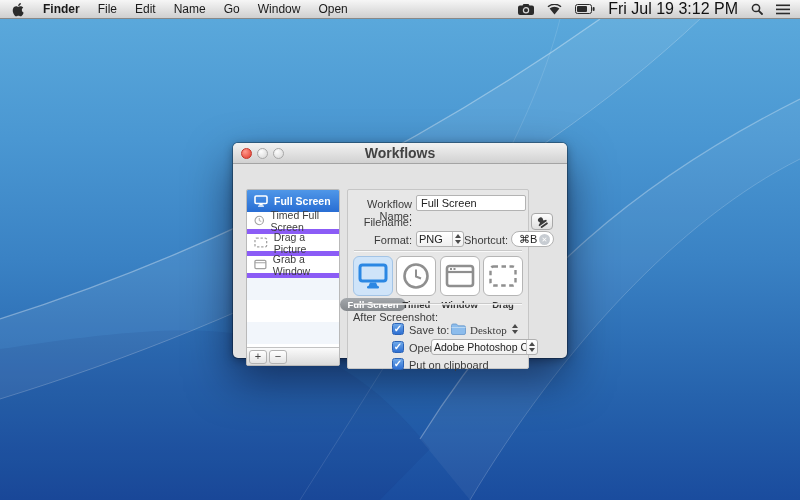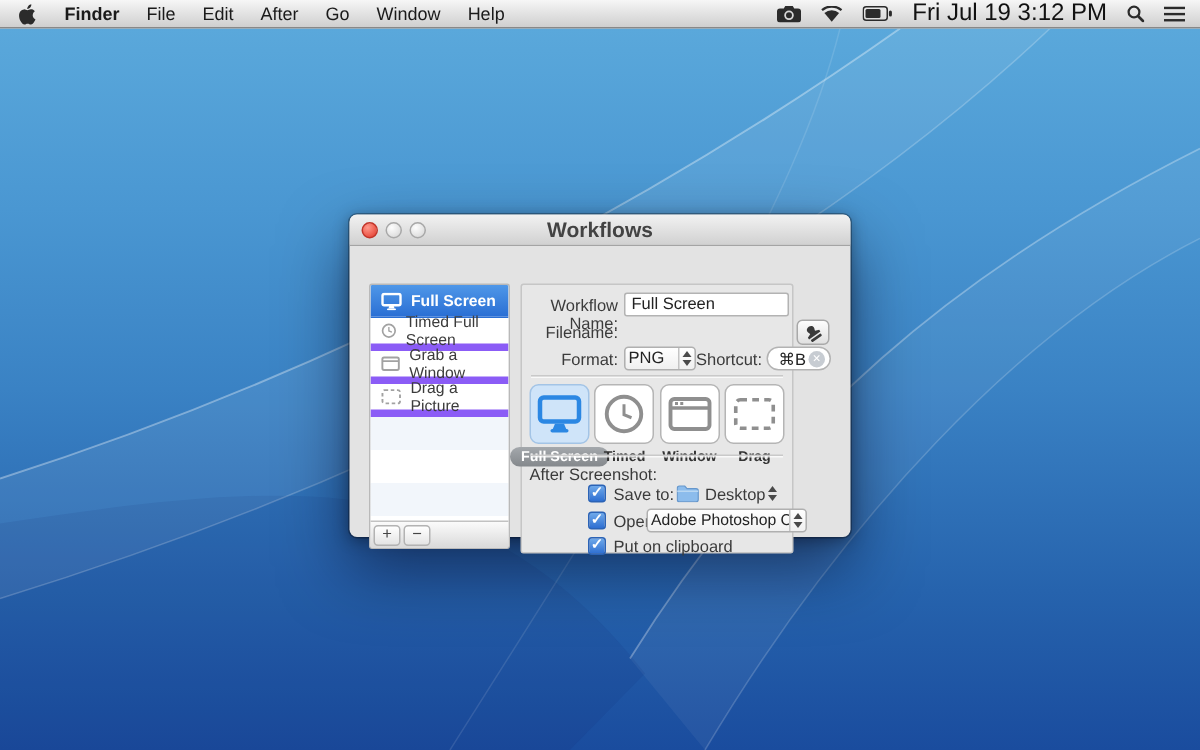--- a/index.html
+++ b/index.html
@@ -119,24 +119,24 @@
   <div class="mb-left">
     <div class="mb-apple">
       <svg width="13" height="15" viewBox="0 0 13 15">
         <path d="M10.8 8.1c0-1.7 1.4-2.5 1.45-2.55-.79-1.15-2.02-1.31-2.45-1.33-1.04-.1-2.03.61-2.56.61-.53 0-1.34-.6-2.2-.58-1.13.02-2.18.66-2.76 1.67-1.18 2.05-.3 5.08.85 6.74.56.81 1.23 1.72 2.11 1.69.85-.03 1.17-.55 2.2-.55s1.32.55 2.21.53c.92-.02 1.5-.83 2.06-1.64.65-.94.92-1.86.93-1.9-.02-.01-1.79-.69-1.84-2.69z" fill="#2b2b2b"></path>
         <path d="M9.17 3.05c.47-.57.79-1.36.7-2.15-.68.03-1.5.45-1.99 1.02-.44.5-.82 1.31-.72 2.08.76.06 1.53-.38 2.01-.95z" fill="#2b2b2b"></path>
       </svg>
     </div>
     <div class="mb-item bold">Finder</div>
     <div class="mb-item">File</div>
     <div class="mb-item">Edit</div>
-    <div class="mb-item">After</div>
+    <div class="mb-item">Name</div>
     <div class="mb-item">Go</div>
     <div class="mb-item">Window</div>
-    <div class="mb-item">Help</div>
+    <div class="mb-item">Open</div>
   </div>
   <div class="mb-right">
     <span class="mb-ic">
       <svg width="16" height="11" viewBox="0 0 16 11">
         <path d="M5.5 0 L10.5 0 L11.5 1.6 L14 1.6 A2 2 0 0 1 16 3.6 L16 9 A2 2 0 0 1 14 11 L2 11 A2 2 0 0 1 0 9 L0 3.6 A2 2 0 0 1 2 1.6 L4.5 1.6 Z" fill="#2b2b2b"></path>
         <circle cx="8" cy="6.2" r="2.6" fill="none" stroke="#d8d8d8" stroke-width="1.2"></circle>
       </svg>
     </span>
     <span class="mb-ic">
       <svg width="15" height="11" viewBox="0 0 15 11">
@@ -192,30 +192,30 @@
       </div>
       <div class="sb-row">
         <svg width="13" height="13" viewBox="0 0 13 13">
           <circle cx="6.5" cy="6.5" r="5.2" fill="none" stroke="#a2a2a2" stroke-width="1.4"></circle>
           <path d="M6.5 3.4 L6.5 6.7 L9 7.6" fill="none" stroke="#a2a2a2" stroke-width="1.1"></path>
         </svg>
         <span>Timed Full Screen</span>
       </div>
       <div class="sb-row">
         <svg width="14" height="11" viewBox="0 0 14 11">
+          <rect x="1" y="1" width="12" height="9" rx="1.5" fill="none" stroke="#a2a2a2" stroke-width="1.3" stroke-dasharray="2.4,1.8"></rect>
+        </svg>
+        <span>Drag a Picture</span>
+      </div>
+      <div class="sb-row">
+        <svg width="14" height="11" viewBox="0 0 14 11">
           <rect x="1" y="1" width="12" height="9" rx="1.2" fill="none" stroke="#a2a2a2" stroke-width="1.4"></rect>
           <line x1="1" y1="3.6" x2="13" y2="3.6" stroke="#a2a2a2" stroke-width="1.2"></line>
         </svg>
         <span>Grab a Window</span>
-      </div>
-      <div class="sb-row">
-        <svg width="14" height="11" viewBox="0 0 14 11">
-          <rect x="1" y="1" width="12" height="9" rx="1.5" fill="none" stroke="#a2a2a2" stroke-width="1.3" stroke-dasharray="2.4,1.8"></rect>
-        </svg>
-        <span>Drag a Picture</span>
       </div>
       <div class="sb-bar">
         <div class="sb-btn">+</div>
         <div class="sb-btn">−</div>
       </div>
     </div>
 
     <div class="panel">
 
       <div class="flabel" style="top:8px;">Workflow Name:</div>
@@ -289,21 +289,21 @@
       <div class="sep" style="top:113px;"></div>
 
       <div class="aftertitle" style="top:121px;">After Screenshot:</div>
 
       <div class="checkbox" style="left:44px; top:133px;">✓</div>
       <div class="alabel" style="left:61px; top:134px;">Save to:</div>
       <svg class="abs" style="left:103px; top:133px;" width="15" height="12" viewBox="0 0 15 12">
         <path d="M0.5 2.5 A1.5 1.5 0 0 1 2 1 L5.5 1 L7 2.8 L13 2.8 A1.5 1.5 0 0 1 14.5 4.3 L14.5 10 A1.5 1.5 0 0 1 13 11.5 L2 11.5 A1.5 1.5 0 0 1 0.5 10 Z" fill="#8cbcec" stroke="#6697cc" stroke-width="0.8"></path>
         <path d="M0.5 4.5 L14.5 4.5" stroke="#b9d7f2" stroke-width="1"></path>
       </svg>
-      <div class="alabel" style="left:122px; top:134px;">Desktop</div>
+      <div class="alabel" style="left:122px; top:134px;font-family:Liberation Serif, serif;">Desktop</div>
       <span class="stepper-free" style="left:164px; top:134px;">
           <span class="tri-up"></span>
           <span class="tri-dn"></span>
         </span>
 
       <div class="checkbox" style="left:44px; top:151px;">✓</div>
       <div class="alabel" style="left:61px; top:152px;">Open in:</div>
       <div class="popup" style="left:83px; top:149px; width:107px;">
         <span class="ptxt" style="font-size:10.5px;">Adobe Photoshop CS5</span>
         <span class="stepper">

